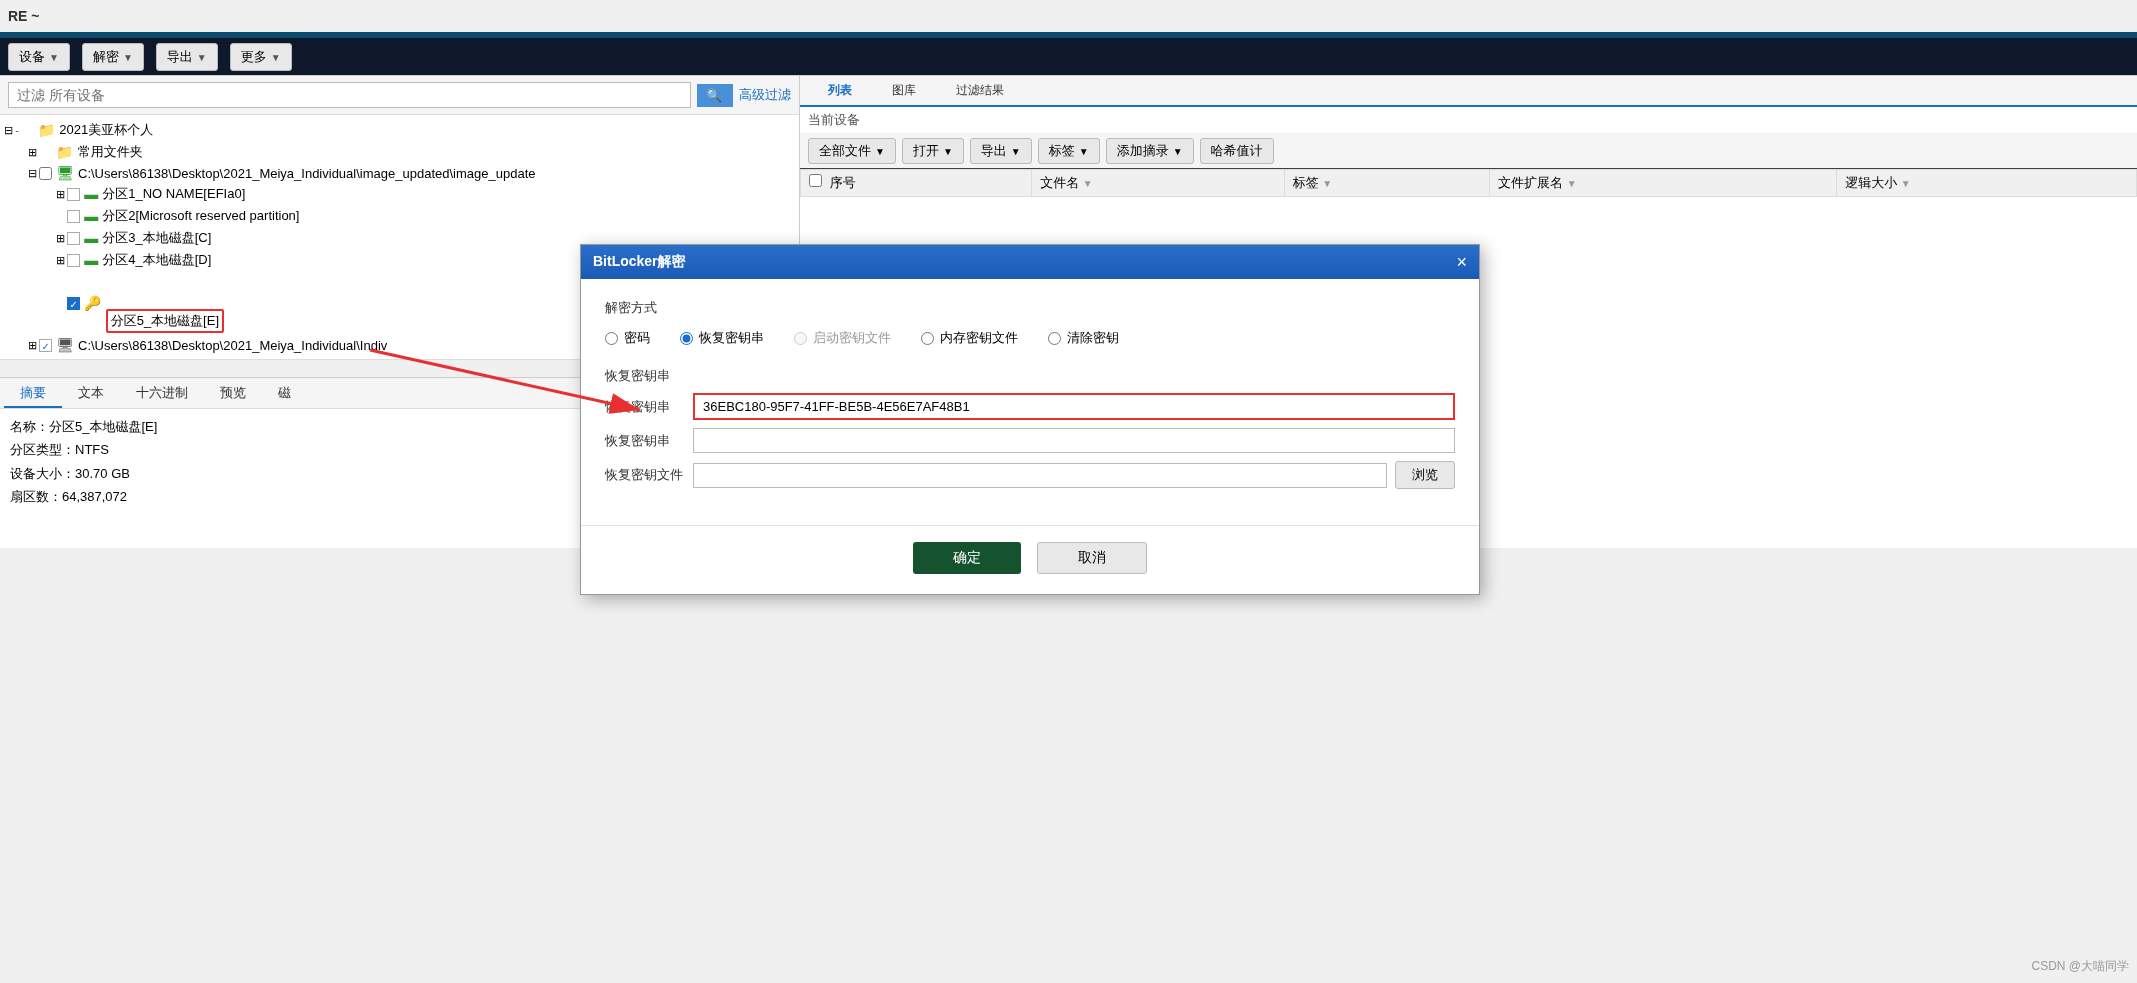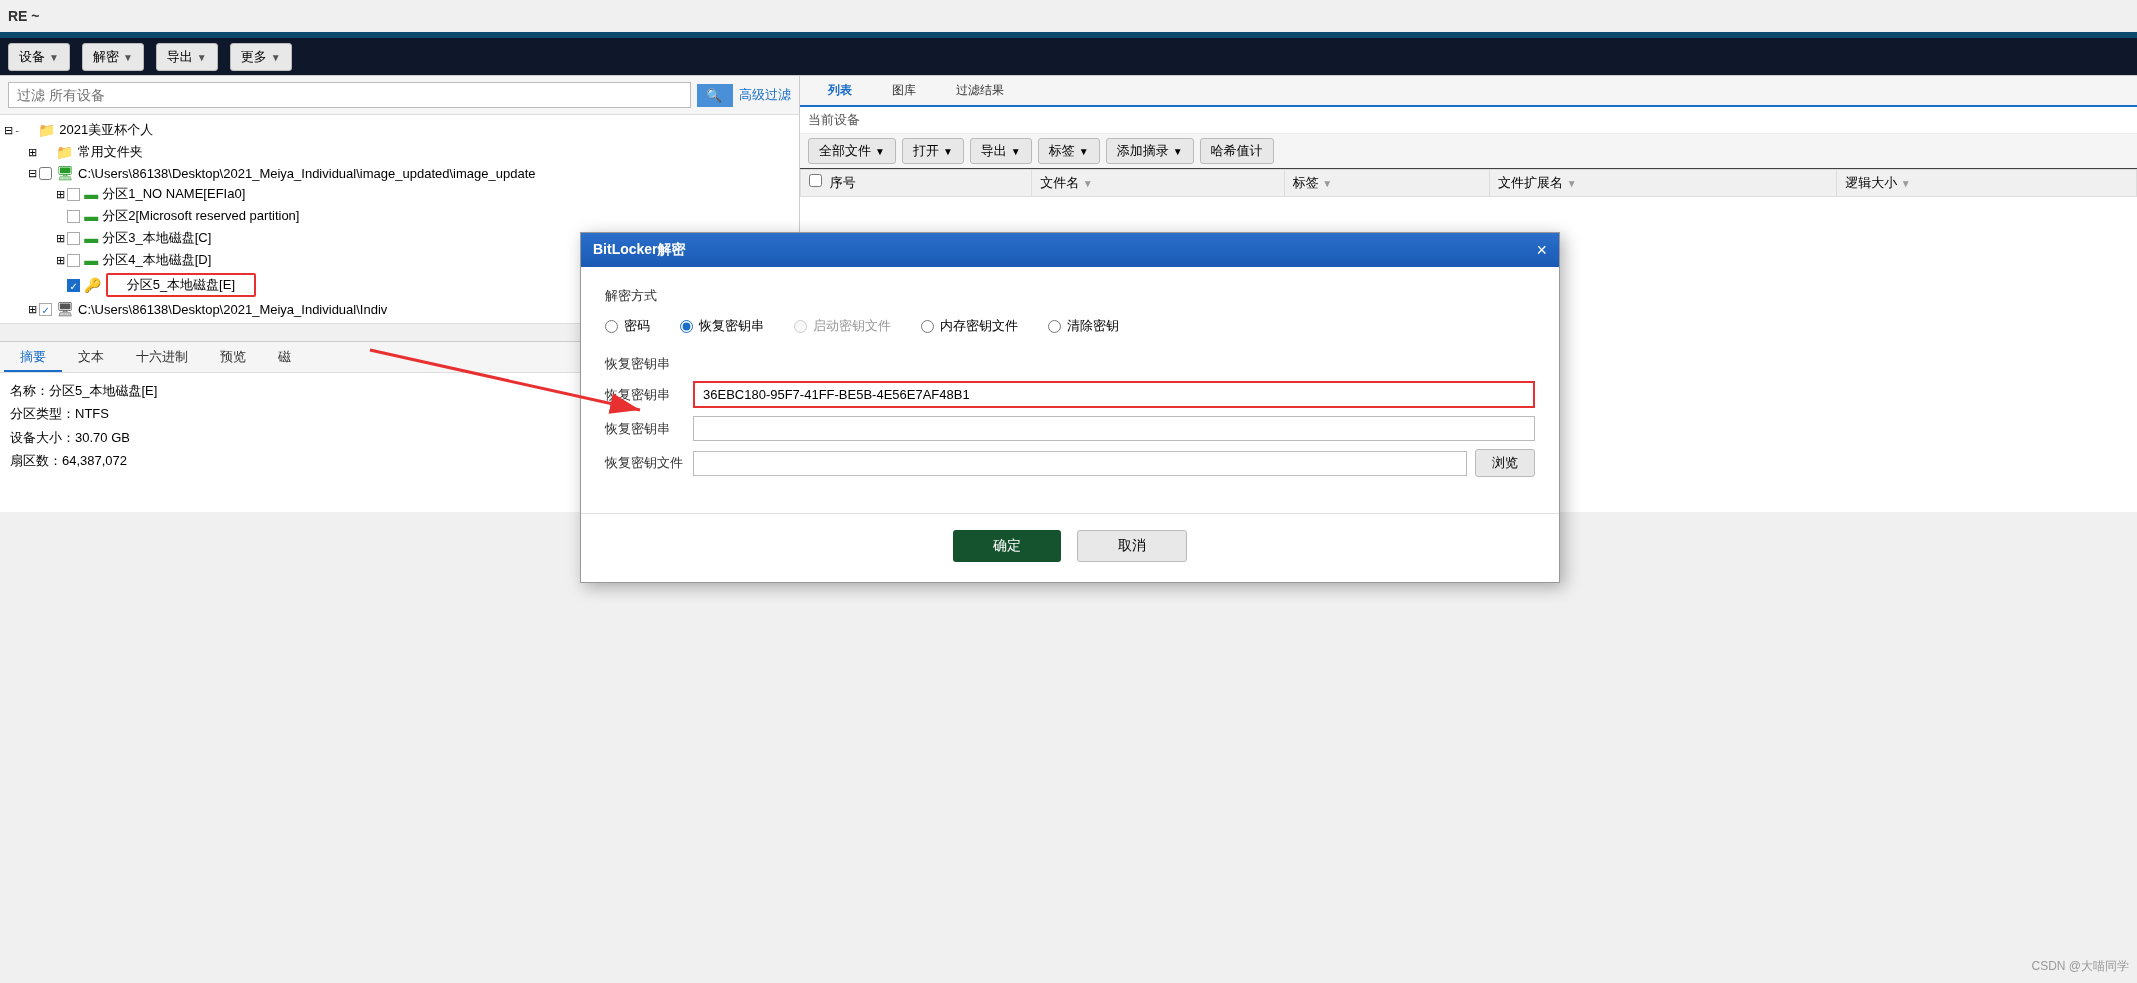--- a/index.html
+++ b/index.html
@@ -117,21 +117,22 @@
       height: 13px;
       margin-right: 4px;
       accent-color: #1a6dc8;
     }
 
     .tree-label { font-size: 13px; }
 
     .highlight-box {
       border: 2px solid #e83030;
       border-radius: 2px;
-      padding: 1px 19px;
+      padding: 1px 3px;
+      margin-top: 36px;
     }
 
     
     .scroll-area {
       overflow-x: auto;
       height: 18px;
       background: #f0f0f0;
       border-top: 1px solid #ddd;
     }
 
@@ -236,23 +237,23 @@
       padding: 4px 8px;
       text-align: left;
       font-weight: normal;
       white-space: nowrap;
     }
 
     .th-sort-icon { color: #999; font-size: 10px; }
 
     .dialog {
       position: absolute;
-      top: 232px;
+      top: 244px;
       left: 580px;
-      width: 980px;
+      width: 900px;
       background: #fff;
       border: 1px solid #999;
       box-shadow: 4px 4px 16px rgba(0,0,0,0.3);
     }
 
     .dialog-titlebar {
       background: linear-gradient(to bottom, #2a6fca, #1a5ab5);
       color: #fff;
       padding: 8px 12px;
       display: flex;

